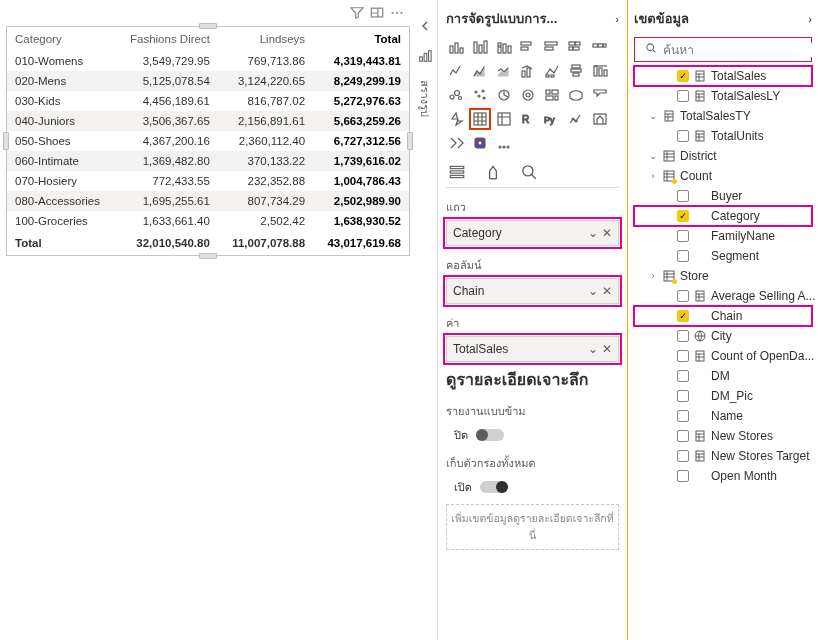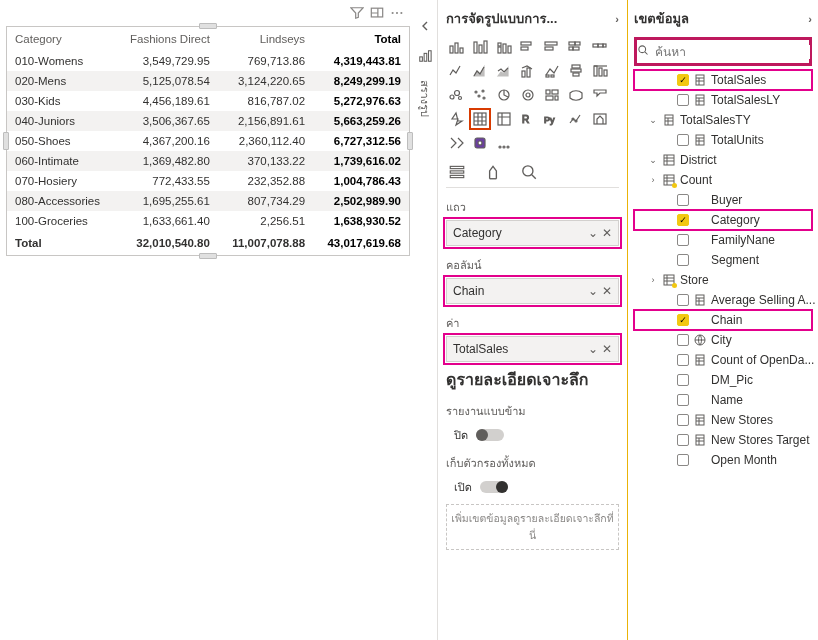--- a/index.html
+++ b/index.html
@@ -82,21 +82,21 @@
   .drill-header { font-weight:600; margin:5px 0 6px 0; font-size:16px;}
   .toggle-row { display:flex; align-items:center; gap:8px; font-size:11px; color:#323130; margin:6px 8px;}
   .toggle {
     width:28px;height:12px; border-radius:6px; background:#d2d0ce; position:relative;
   }
   .toggle::after{ content:""; position:absolute; width:12px;height:12px;border-radius:50%; background:#605e5c; top:0; left:0;}
   .toggle.on::after{ left:16px; background:#323130;}
   .drop-hint { border:1px dashed #c8c6c4; color:#8a8886; font-size:10.5px; text-align:center; padding:5px 2px; margin-top:8px;}
   
   .fields-pane { flex:1; padding:6px 6px 0 6px; overflow:hidden;}
-  .search-row { display:flex; align-items:center; gap:6px; border:3px solid #be185d; padding:4px 0; margin-bottom:4px;}
+  .search-row { display:flex; align-items:center; gap:6px; border:1px solid #be185d; padding:4px 10px; margin-bottom:4px;}
   .tree { font-size:12px;}
   .tree .row { display:flex; align-items:center; gap:5px; padding:3px 2px; white-space:nowrap;}
   .tree .indent1 { padding-left:14px;}
   .tree .indent2 { padding-left:28px;}
   .chk { width:12px;height:12px; border:1px solid #8a8886; border-radius:2px; display:inline-flex;align-items:center;justify-content:center; flex-shrink:0;}
   .chk.checked { background:#f2c811; border-color:#f2c811;}
   .chk.checked::after{ content:"✓"; font-size:9px; color:#000; line-height:1;}
   .fldicon { width:12px;height:12px; display:inline-flex;align-items:center;justify-content:center; color:#605e5c; flex-shrink:0;}
   .row.highlight { outline:2px solid #e3008c; outline-offset:-1px;}
   .exp { width:10px; color:#605e5c; font-size:9px; text-align:center; flex-shrink:0;}
@@ -187,21 +187,21 @@
           </tr>
           <tr>
             <td>080-Accessories</td>
             <td class="num">1,695,255.61</td>
             <td class="num">807,734.29</td>
             <td class="num total">2,502,989.90</td>
           </tr>
           <tr>
             <td>100-Groceries</td>
             <td class="num">1,633,661.40</td>
-            <td class="num">2,256.51</td>
+            <td class="num">2,502.42</td>
             <td class="num total">1,638,930.52</td>
           </tr>
         </tbody>
       <tfoot>
           <tr>
         <td>Total</td>
         <td class="num">32,010,540.80</td>
         <td class="num">11,007,078.88</td>
         <td class="num total">43,017,619.68</td>
       </tr>
@@ -630,20 +630,26 @@
             <rect x="2" y="1" width="8" height="10"></rect>
             <path d="M2 4h8M5 4v7M2 7h8"></path>
           </svg>
         </span>
         <span>Count of OpenDa...</span>
       </div>
       <div class="row indent2">
         <span class="exp"></span>
         <span class="chk"></span>
         <span class="fldicon"></span>
+        <span>DM</span>
+      </div>
+      <div class="row indent2">
+        <span class="exp"></span>
+        <span class="chk"></span>
+        <span class="fldicon"></span>
         <span>DM_Pic</span>
       </div>
       <div class="row indent2">
         <span class="exp"></span>
         <span class="chk"></span>
         <span class="fldicon"></span>
         <span>Name</span>
       </div>
       <div class="row indent2">
         <span class="exp"></span>

